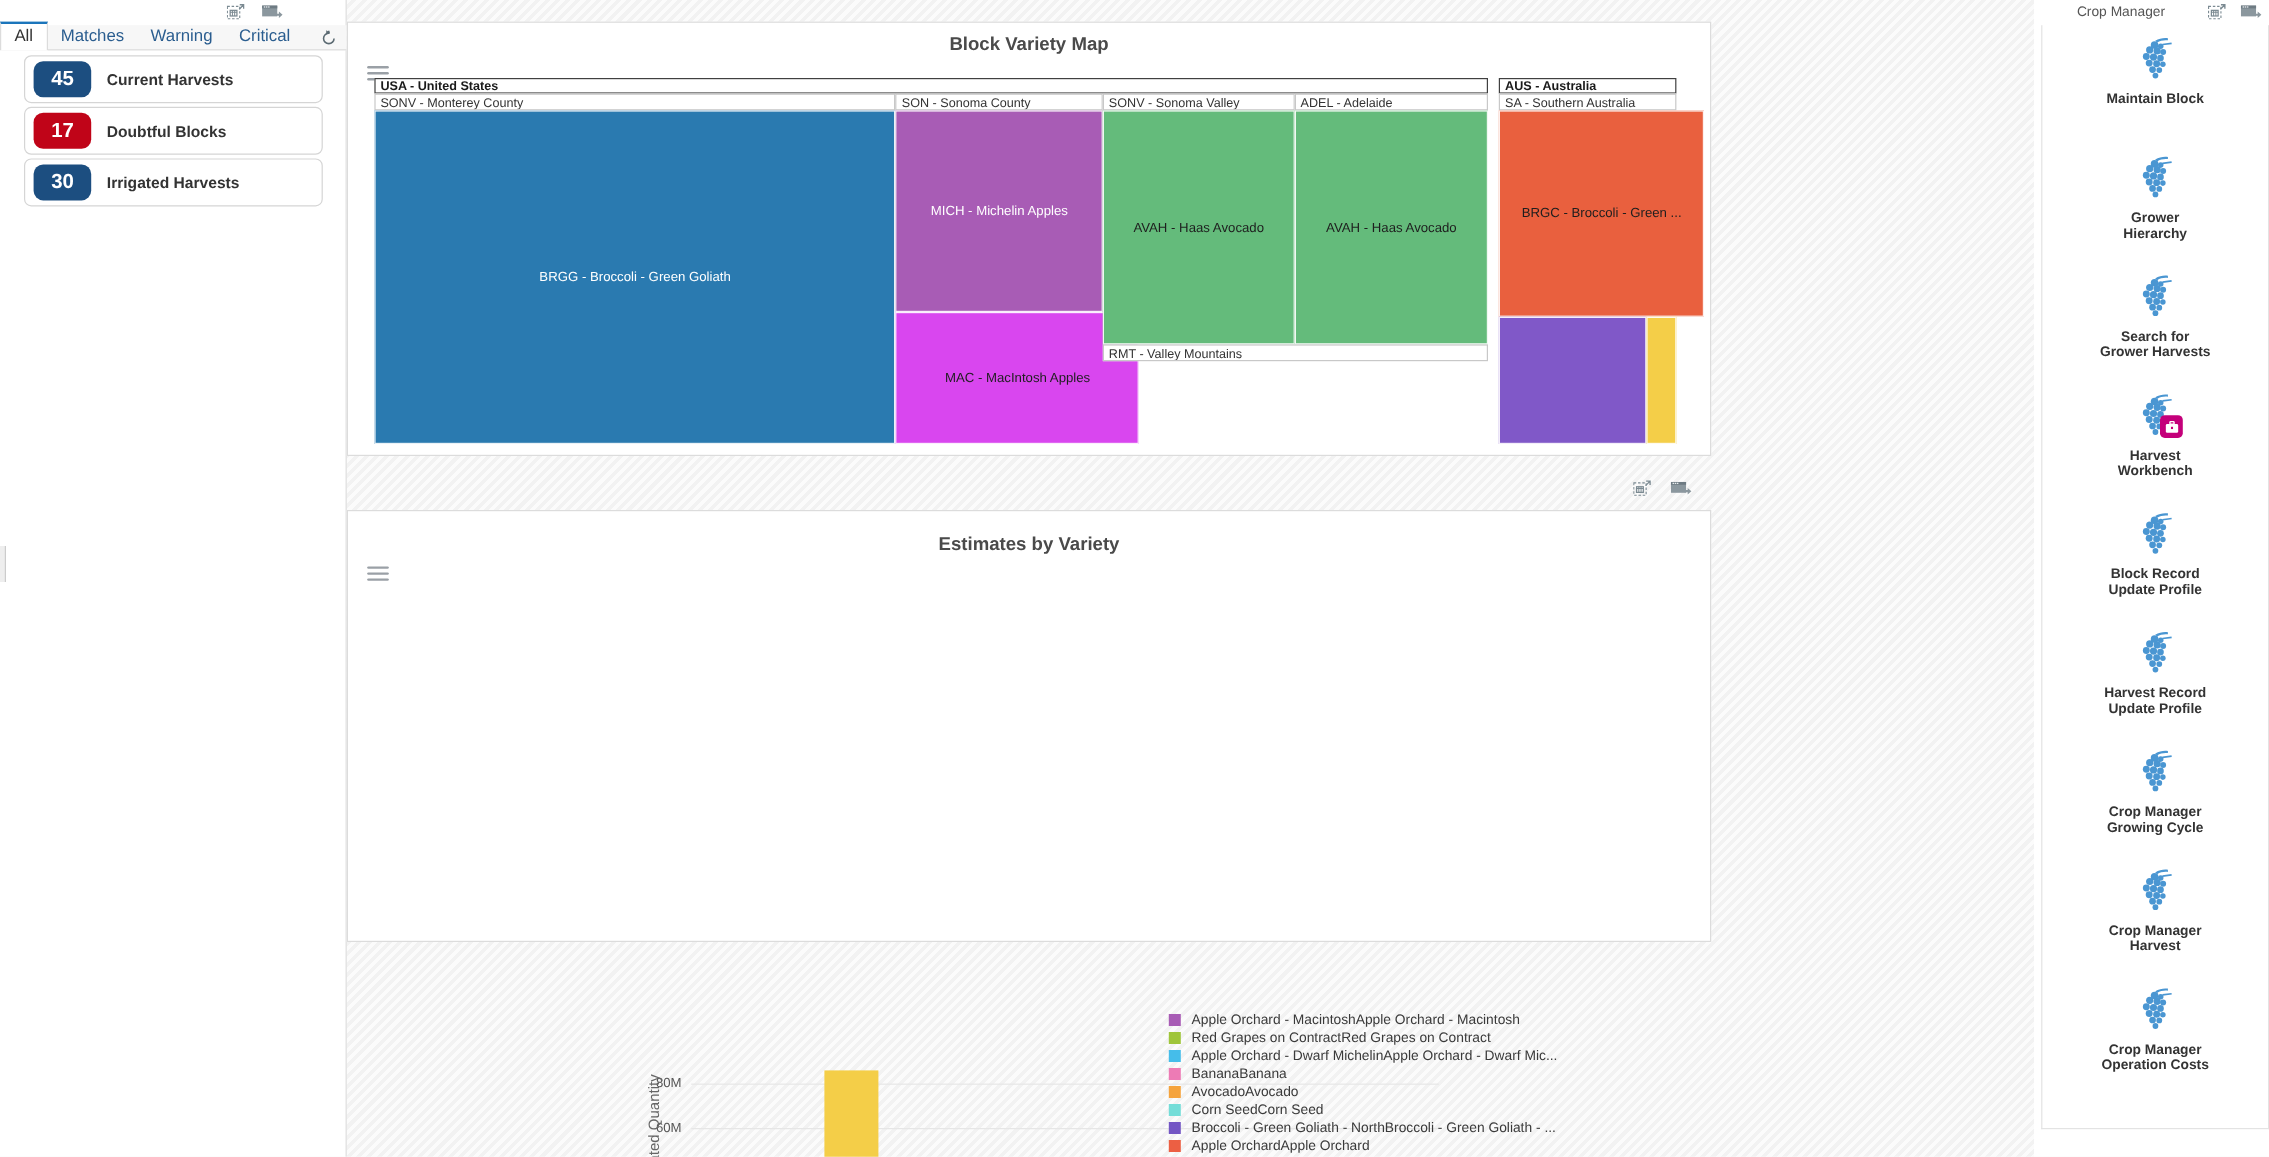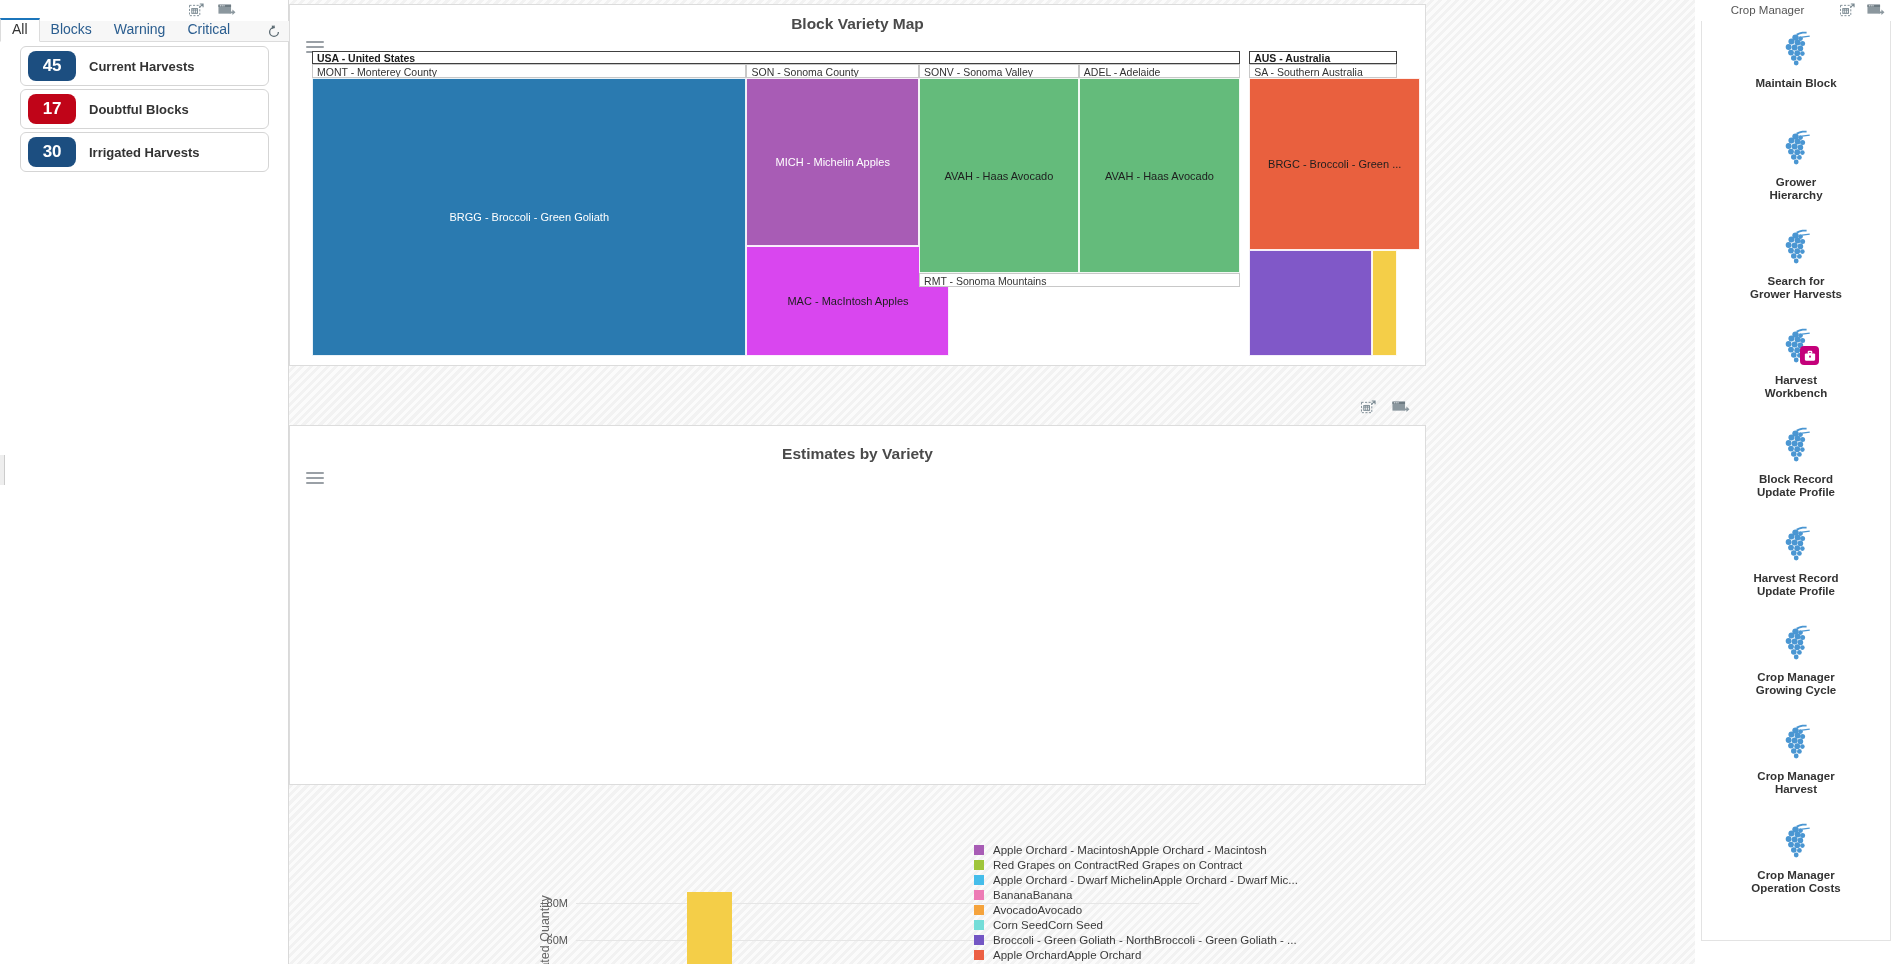--- a/index.html
+++ b/index.html
@@ -64,21 +64,21 @@
 
   .card { position: absolute; background:#fff; border:1px solid #dcdcdc; }
   .card-toolbar { position: absolute; height: 22px; display:flex; align-items:center; justify-content:flex-end; gap:16px; padding-right: 16px; }
 
   .hamburger { position: absolute; width: 18px; cursor: pointer; }
   .hamburger i { display:block; height:2px; background:#9aa0a6; margin-bottom:3px; border-radius:1px; }
 
   .card-title { width:100%; text-align:center; font-size:15.5px; color:#4a4a4a; font-weight: bold; }
 
   
-  #treemap-card { left: 0px; top: 4px; width: 1137px; height: 362px; }
+  #treemap-card { left: 0px; top: 18px; width: 1137px; height: 362px; }
   .tm-hdr-country {
     position:absolute; left:0; right:0; top:0; height:13px;
     font-size:10.5px; font-weight:bold; color:#1a1a1a; padding-left:4px; line-height:13px;
     background:#fff; border:1px solid #404040; white-space:nowrap; overflow:hidden;
   }
   .tm-hdr-sub {
     position:absolute; top:13px; height:14px;
     font-size:10.5px; color:#333; padding-left:4px; line-height:14px;
     background:#fff; border:1px solid #c8c8c8; white-space:nowrap; overflow:hidden;
   }
@@ -146,21 +146,21 @@
           <rect x="2" y="2.2" width="1.4" height="1.2" fill="#e7ebee"></rect>
           <rect x="4" y="2.2" width="1.4" height="1.2" fill="#e7ebee"></rect>
           <rect x="6" y="2.2" width="1.4" height="1.2" fill="#e7ebee"></rect>
           <path d="M13 9 h3 v-2 l3.4 3 -3.4 3 v-2 h-3 z" fill="#8b979e"></path>
         </svg>
       </span>
     </div>
 
     <div class="tabbar">
       <div class="tab active">All</div>
-      <div class="tab">Blocks</div>
+      <div class="tab">Matches</div>
       <div class="tab">Warning</div>
       <div class="tab">Critical</div>
       <span class="refresh-btn">
         <svg width="14" height="14" viewBox="0 0 16 16">
           <path d="M13 8 A5 5 0 1 1 8 3 L8 0.6" fill="none" stroke="#5b6a72" stroke-width="1.5"></path>
           <path d="M5.6 0.2 L9.2 2.6 L5.6 4.6 Z" fill="#5b6a72"></path>
         </svg>
       </span>
     </div>
 
@@ -188,30 +188,30 @@
       <div style="position:absolute;left:0;top:10px;width:100%;">
         <div class="card-title">Block Variety Map</div>
       </div>
       <div class="hamburger" style="left:16px; top:36px;">
         <i></i>
           <i></i>
           <i></i>
       </div>
       <div id="treemap-plot" style="position:absolute; left:22px; top:46px; width:1085px; height:305px;">
           <div class="tm-hdr-country" style="left: 0px; width: 928.217px; right: auto;">USA - United States</div>
-          <div class="tm-hdr-sub" style="left: 0px; top: 13px; width: 434.493px;">MONT - Monterey County</div>
+          <div class="tm-hdr-sub" style="left: 0px; top: 13px; width: 434.493px;">SONV - Monterey County</div>
           <div class="tm-cell light" style="left: 0px; top: 27px; width: 434.493px; height: 278px; background: rgb(42, 122, 176);">BRGG - Broccoli - Green Goliath</div>
           <div class="tm-hdr-sub" style="left: 434.493px; top: 13px; width: 172.556px;">SON - Sonoma County</div>
           <div class="tm-cell light" style="left: 434.493px; top: 27px; width: 172.556px; height: 168px; background: rgb(168, 92, 181);">MICH - Michelin Apples</div>
           <div class="tm-cell" style="left: 434.493px; top: 195px; width: 203px; height: 110px; background: #d946ef;">MAC - MacIntosh Apples</div>
           <div class="tm-hdr-sub" style="left: 607.049px; top: 13px; width: 159.76px;">SONV - Sonoma Valley</div>
           <div class="tm-cell" style="left: 607.049px; top: 27px; width: 159.76px; height: 195px; background: rgb(100, 187, 123);">AVAH - Haas Avocado</div>
           <div class="tm-hdr-sub" style="left: 766.809px; top: 13px; width: 161.408px;">ADEL - Adelaide</div>
           <div class="tm-cell" style="left: 766.809px; top: 27px; width: 161.408px; height: 195px; background: rgb(100, 187, 123);">AVAH - Haas Avocado</div>
-          <div class="tm-hdr-sub" style="left: 607.049px; top: 222px; width: 321.168px;">RMT - Sonoma Mountains</div>
+          <div class="tm-hdr-sub" style="left: 607.049px; top: 222px; width: 321.168px;">RMT - Valley Mountains</div>
           <div class="tm-hdr-country" style="left: 937.217px; width: 147.782px; right: auto;">AUS - Australia</div>
           <div class="tm-hdr-sub" style="left: 937.217px; top: 13px; width: 147.782px;">SA - Southern Australia</div>
           <div class="tm-cell" style="left: 937.218px; top: 27px; width: 171px; height: 172px; background: rgb(233, 96, 62);">BRGC - Broccoli - Green ...</div>
           <div class="tm-cell" style="left: 937.218px; top: 199px; width: 123px; height: 106px; background: rgb(128, 88, 200);"></div>
           <div class="tm-cell" style="left: 1060.22px; top: 199px; width: 24.7825px; height: 106px; background: rgb(244, 206, 72);"></div>
         </div>
     </div>
 
     <div class="card-toolbar" style="left:1040px; top:396px; width:97px;">
       <span class="icon-btn">

